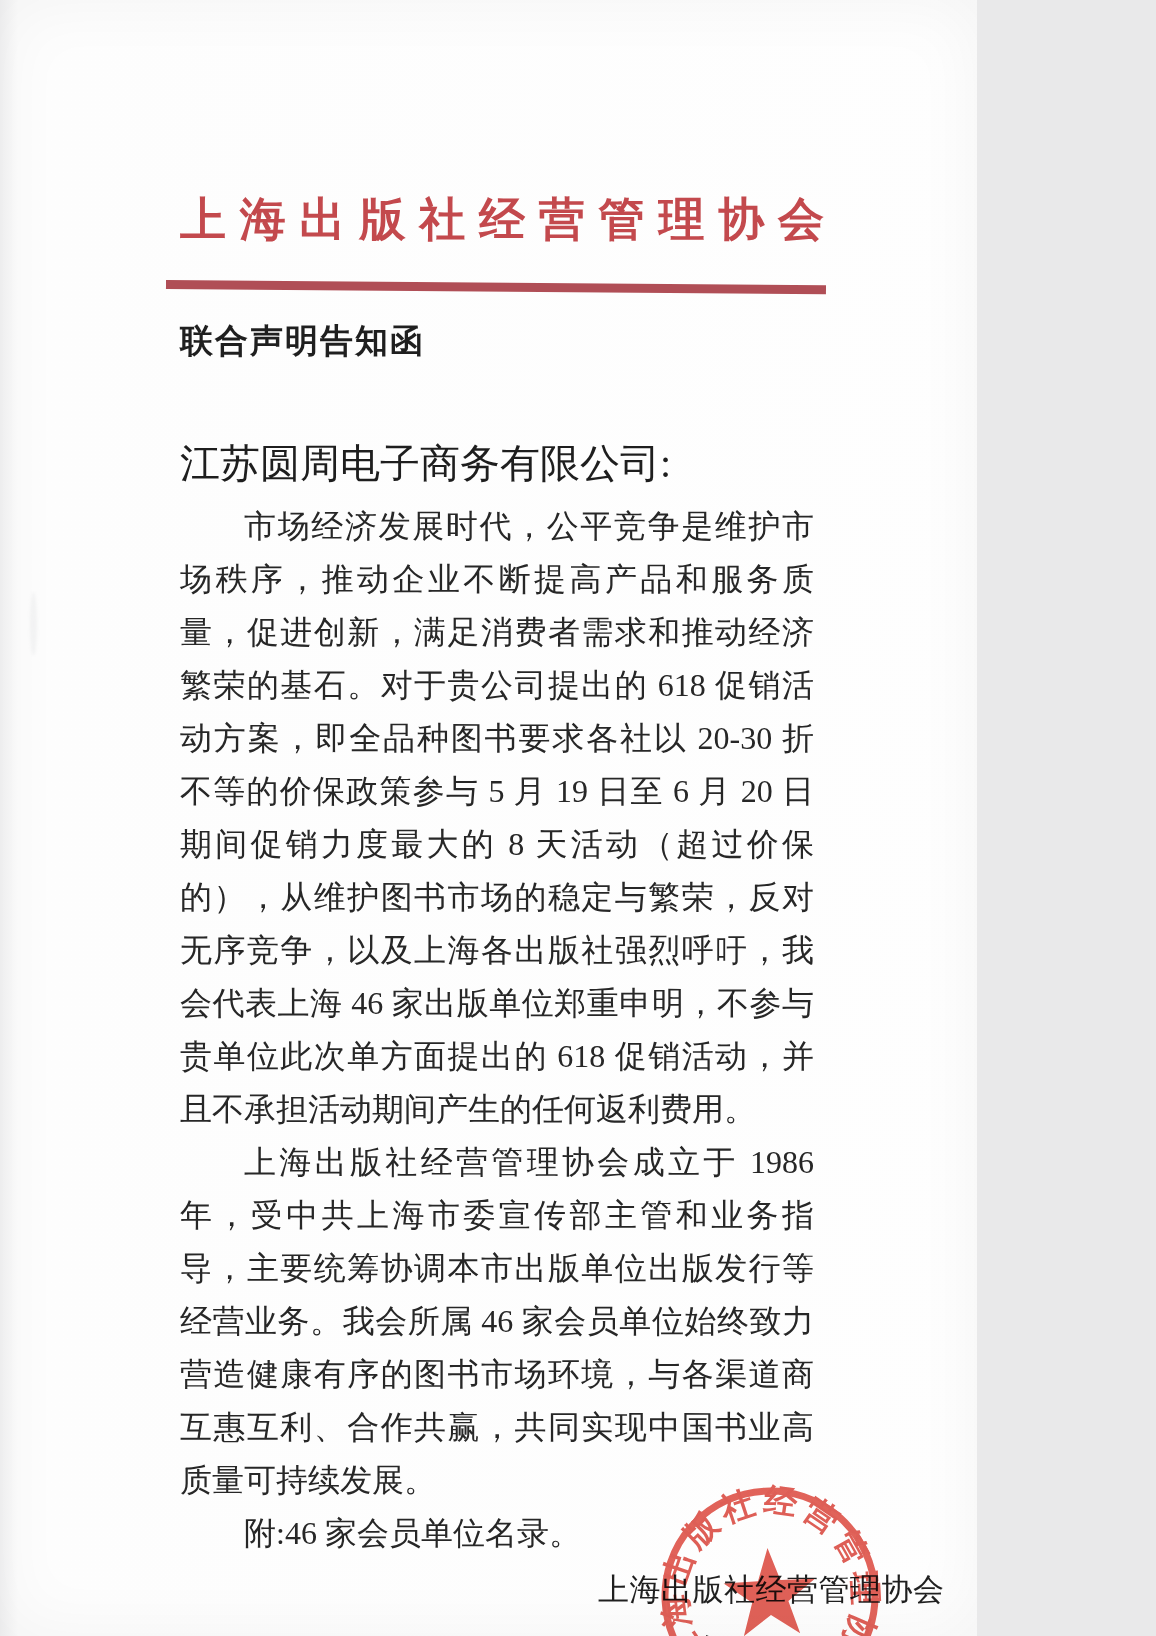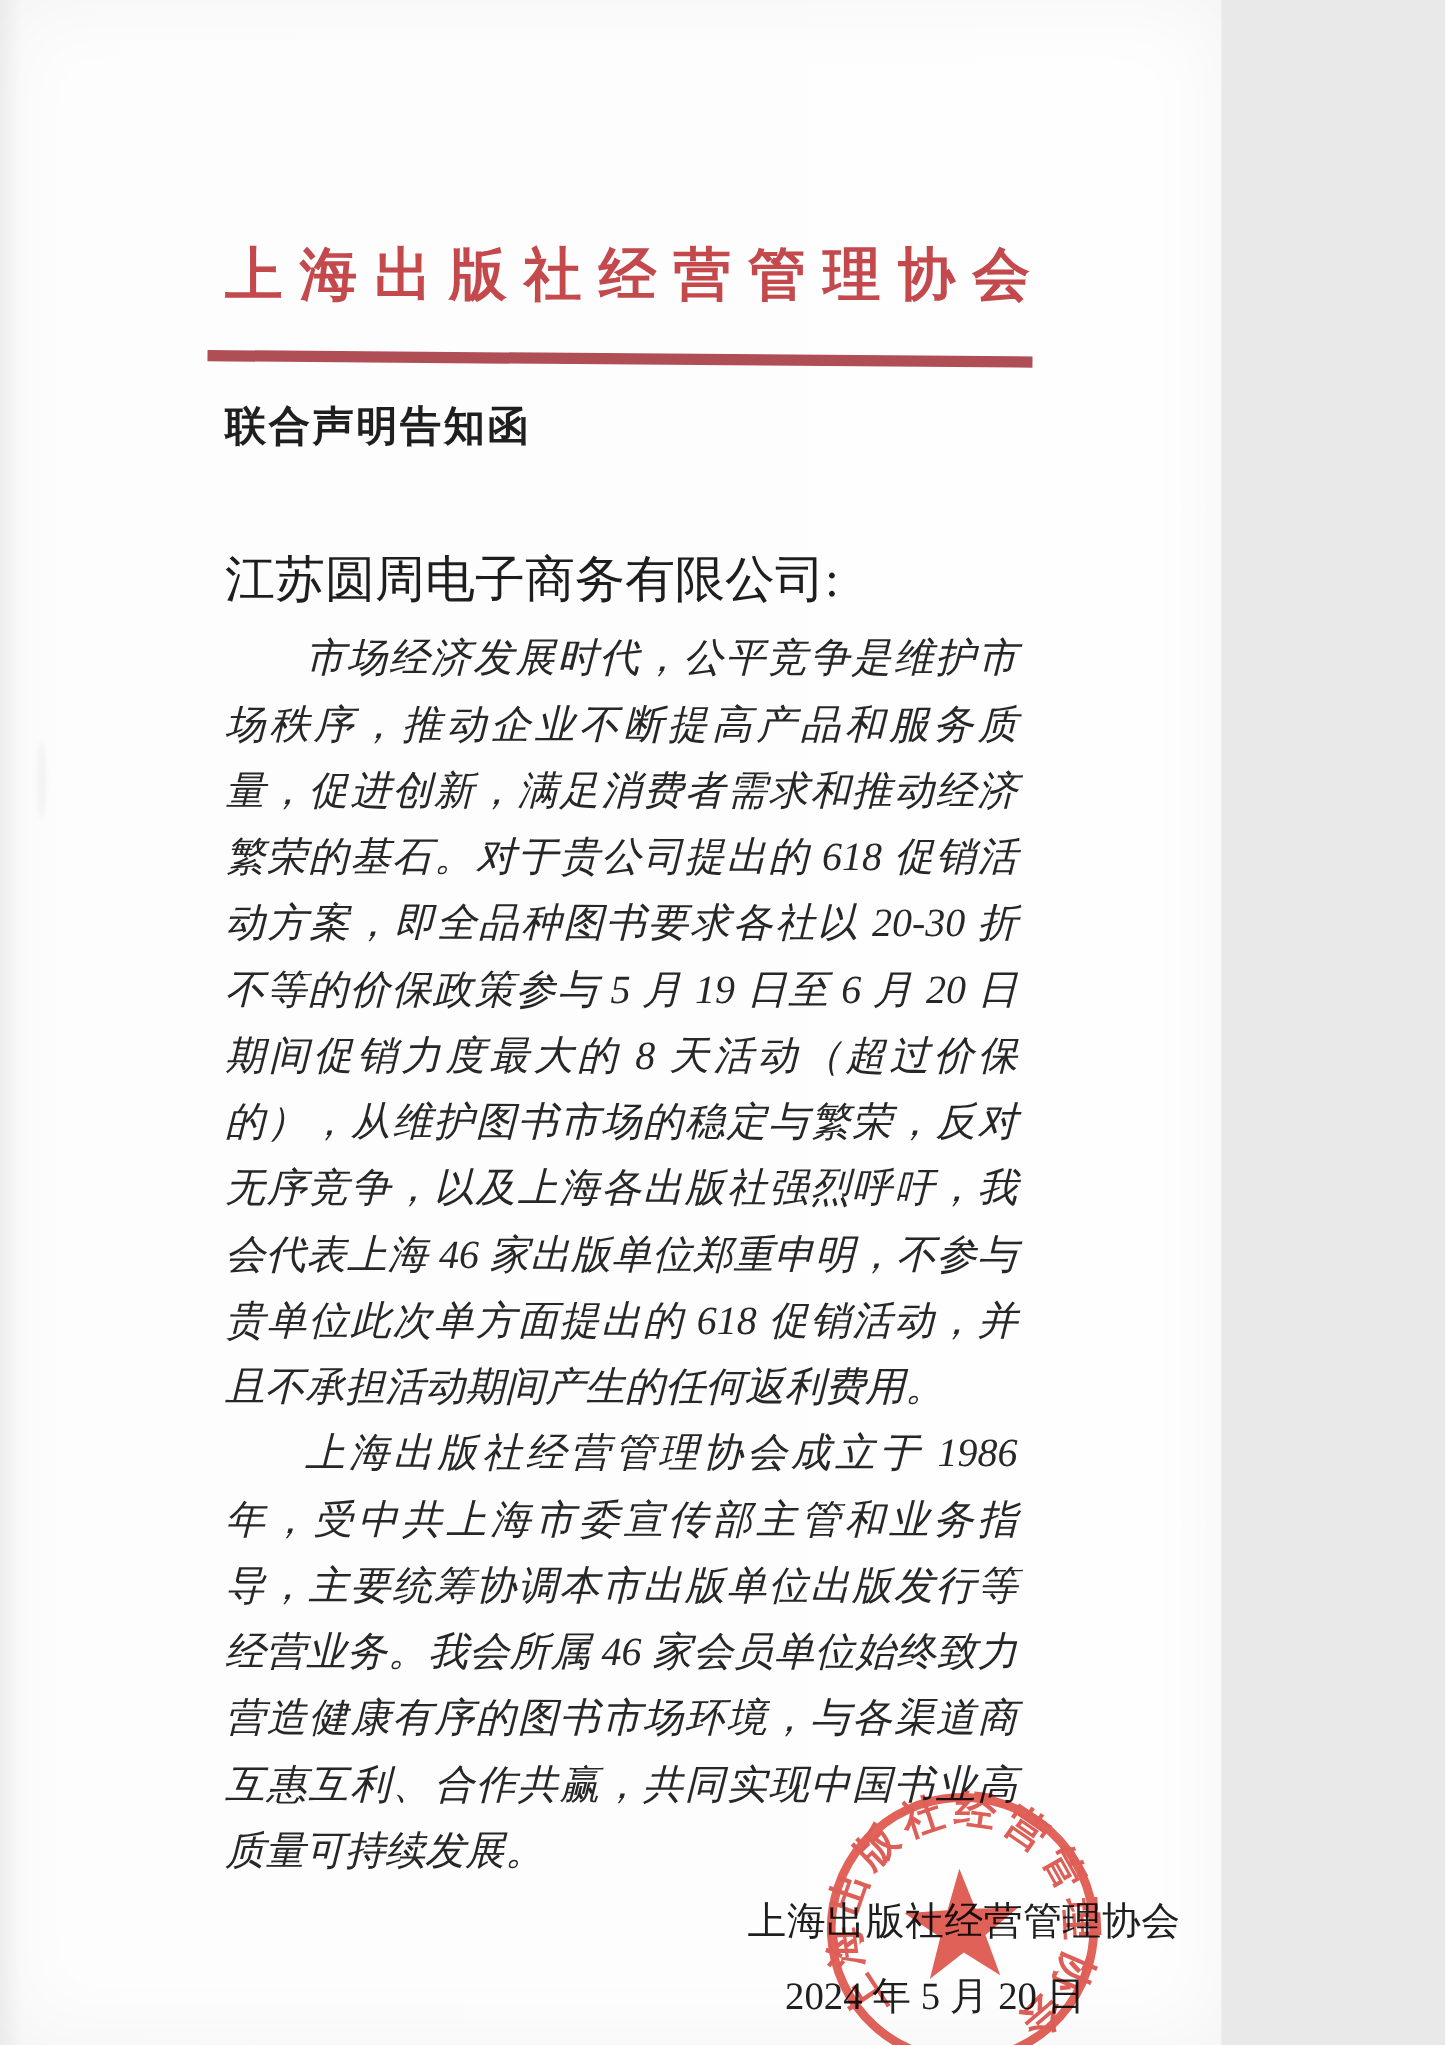--- a/index.html
+++ b/index.html
@@ -56,21 +56,20 @@
     color:#1e1e1e;
   }
   .body-text{margin-top:10px;}
   .body-text p{
     margin:0;
     font-size:32px;
     line-height:53px;
     text-align:justify;
     text-indent:2em;
     color:#272727;
-    font-style:italic;
   }
   .closing{
     margin:8px 0 0 0 !important;
   }
   .attachment{
     margin:0;
     font-size:32px;
     line-height:53px;
     text-indent:0;
     color:#272727;
@@ -128,20 +127,21 @@
 
   <div class="divider"></div>
 
   <h2 class="doc-title">联合声明告知函</h2>
 
   <div class="addressee">江苏圆周电子商务有限公司:</div>
 
   <div class="body-text">
     <p>市场经济发展时代，公平竞争是维护市场秩序，推动企业不断提高产品和服务质量，促进创新，满足消费者需求和推动经济繁荣的基石。对于贵公司提出的 618 促销活动方案，即全品种图书要求各社以 20-30 折不等的价保政策参与 5 月 19 日至 6 月 20 日期间促销力度最大的 8 天活动（超过价保的），从维护图书市场的稳定与繁荣，反对无序竞争，以及上海各出版社强烈呼吁，我会代表上海 46 家出版单位郑重申明，不参与贵单位此次单方面提出的 618 促销活动，并且不承担活动期间产生的任何返利费用。</p>
     <p>上海出版社经营管理协会成立于 1986 年，受中共上海市委宣传部主管和业务指导，主要统筹协调本市出版单位出版发行等经营业务。我会所属 46 家会员单位始终致力营造健康有序的图书市场环境，与各渠道商互惠互利、合作共赢，共同实现中国书业高质量可持续发展。</p>
+    <p class="attachment">附:46 家会员单位名录。</p>
   </div>
 
   <div class="sign-area">
 
     <div class="signature-line">上海出版社经营管理协会</div>
 
     <div class="date-line">2024 年 5 月 20 日</div>
 
     <svg class="seal" viewBox="0 0 228 228" xmlns="http://www.w3.org/2000/svg" aria-hidden="true">
       <defs>

